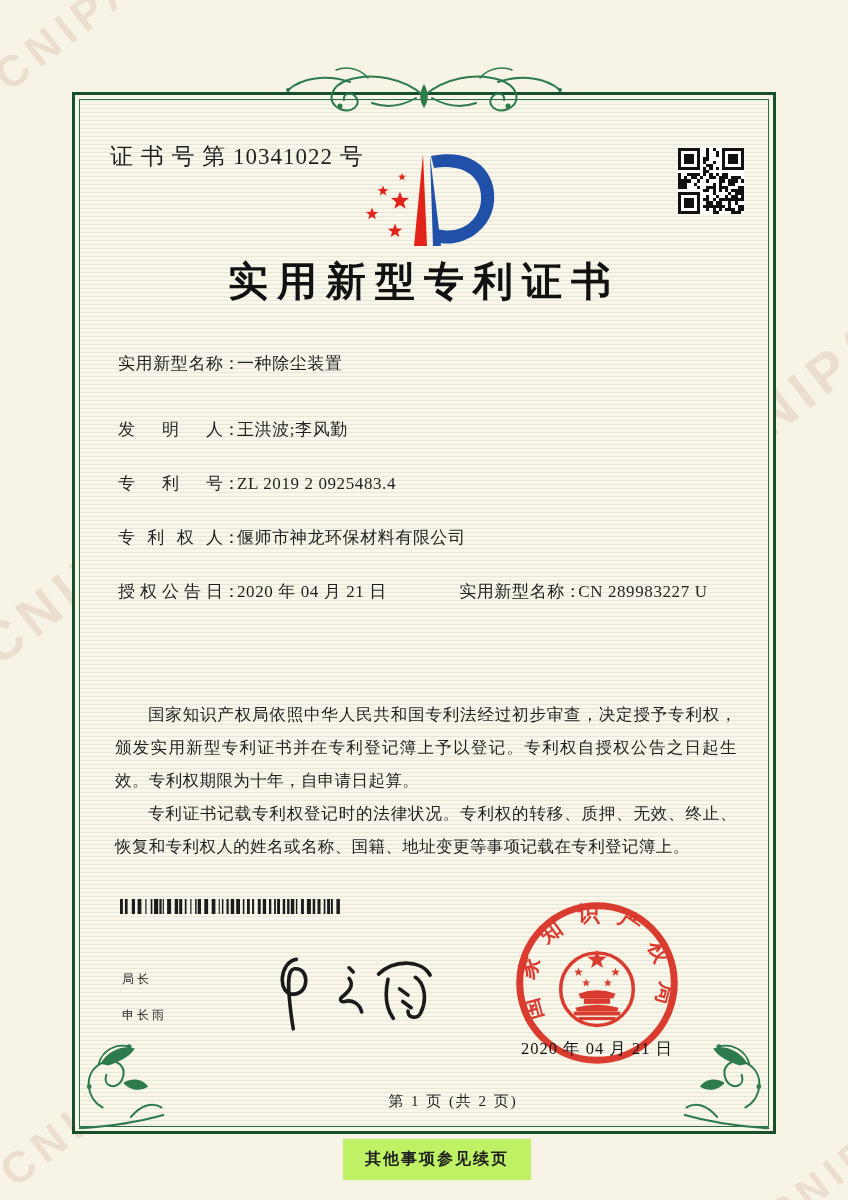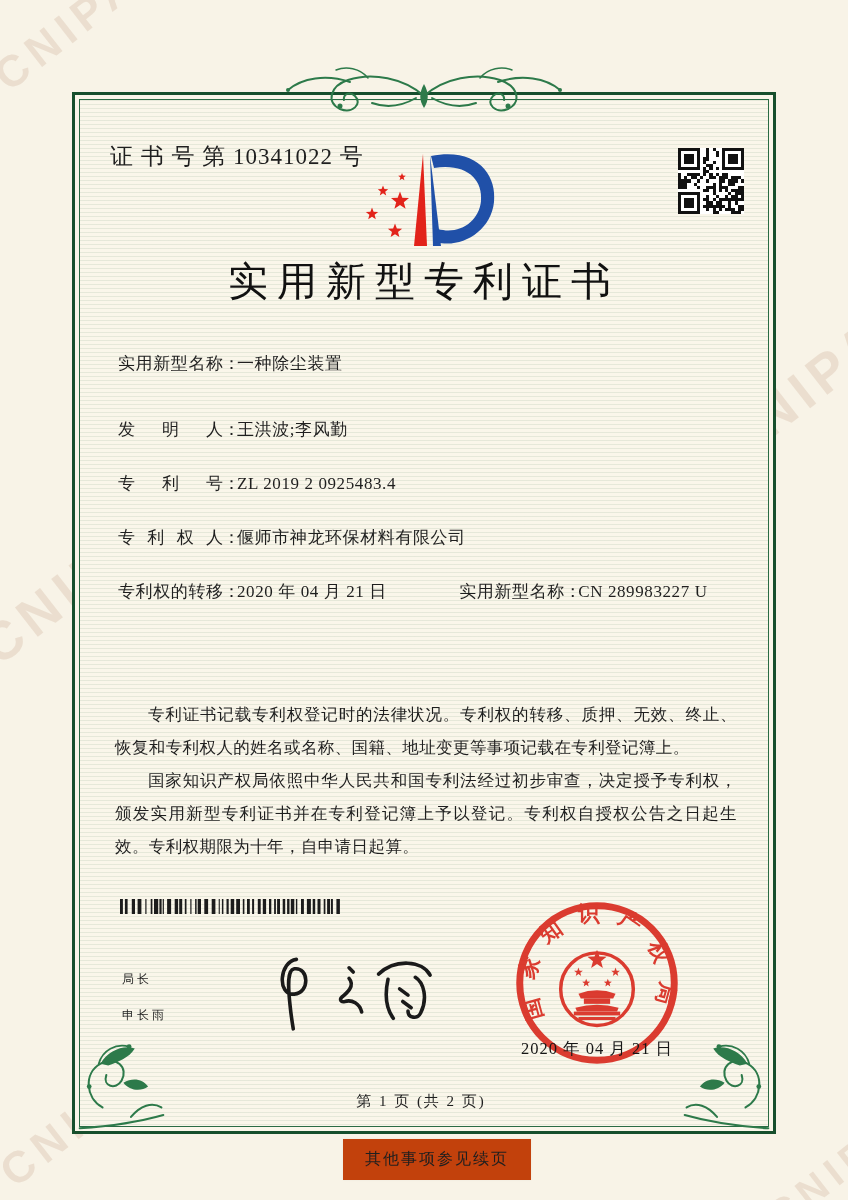--- a/index.html
+++ b/index.html
@@ -27,41 +27,42 @@
     position:absolute;left:4px;top:4px;right:4px;bottom:4px;
     border:1px solid #2a6b44;
     background:repeating-linear-gradient(180deg,
       rgba(115,152,120,0.15) 0px, rgba(115,152,120,0.15) 1px,
       rgba(250,247,236,0) 1px, rgba(250,247,236,0) 4px);
   }
   
   .cert-no{position:absolute;left:110px;top:141px;font-size:23px;letter-spacing:1px;}
   .title{
     position:absolute;left:0;top:254px;width:100%;text-align:center;
-    font-size:40px;font-weight:normal;letter-spacing:9px;color:#111;
+    font-size:40px;font-weight:bold;letter-spacing:9px;color:#111;
   }
   .fields{position:absolute;left:118px;top:352px;width:630px;font-size:17px;}
   .frow{margin-bottom:31px;white-space:nowrap;}
   .frow.gap-big{margin-bottom:43px;}
   .flabel{display:inline-block;width:105px;text-align:justify;text-align-last:justify;vertical-align:top;}
   .fcolon{display:inline-block;width:14px;}
   .fvalue{letter-spacing:0.6px;}
   .grant-col1{display:inline-block;width:337px;}
   .body-text{
     position:absolute;left:115px;top:698px;width:622px;
     font-size:16.5px;line-height:33px;text-align:justify;letter-spacing:0.4px;
   }
   .body-text p{margin:0;text-indent:2em;}
   
   .commissioner{position:absolute;left:122px;font-size:12px;letter-spacing:3px;}
-  .page-num{position:absolute;left:72px;top:1092px;width:698px;text-align:center;font-size:15px;letter-spacing:2px;}
+  .page-num{position:absolute;left:72px;top:1092px;width:698px;text-align:center;font-size:15px;letter-spacing:2px;padding-left:32px;}
   .note-box{
     position:absolute;left:437px;top:1139px;transform:translateX(-50%);
-    background:#c2410c;padding:10px 22px;font-size:16px;letter-spacing:2px;
+    background:#bef264;padding:10px 22px;font-size:16px;letter-spacing:2px;
     box-shadow:0 0 2px rgba(0,0,0,0.06);
+    font-weight:bold;
   }
   .seal-wrap{position:absolute;left:512px;top:898px;width:170px;height:170px;}
   .seal-date{
     position:absolute;left:502px;top:1038px;width:190px;text-align:center;
     font-size:16.5px;letter-spacing:1px;color:#161616;z-index:5;
   }
   svg{display:block;}
 </style>
 </head>
 <body>
@@ -376,31 +377,31 @@
     <span class="flabel">发明人</span><span class="fcolon">：</span><span class="fvalue">王洪波;李风勤</span>
   </div>
   <div class="frow">
     <span class="flabel">专利号</span><span class="fcolon">：</span><span class="fvalue">ZL 2019 2 0925483.4</span>
   </div>
   <div class="frow">
     <span class="flabel">专利权人</span><span class="fcolon">：</span><span class="fvalue">偃师市神龙环保材料有限公司</span>
   </div>
   <div class="frow">
     <span class="grant-col1">
-      <span class="flabel">专利权的转移</span><span class="fcolon">：</span><span class="fvalue">2020 年 04 月 21 日</span>
+      <span class="flabel">授权公告日</span><span class="fcolon">：</span><span class="fvalue">2020 年 04 月 21 日</span>
     </span>
     <span>
       <span class="flabel">实用新型名称</span><span class="fcolon">：</span><span class="fvalue">CN 289983227 U</span>
     </span>
   </div>
 </div>
 
 <div class="body-text">
+  <p>国家知识产权局依照中华人民共和国专利法经过初步审查，决定授予专利权，颁发实用新型专利证书并在专利登记簿上予以登记。专利权自授权公告之日起生效。专利权期限为十年，自申请日起算。</p>
   <p>专利证书记载专利权登记时的法律状况。专利权的转移、质押、无效、终止、恢复和专利权人的姓名或名称、国籍、地址变更等事项记载在专利登记簿上。</p>
-  <p>国家知识产权局依照中华人民共和国专利法经过初步审查，决定授予专利权，颁发实用新型专利证书并在专利登记簿上予以登记。专利权自授权公告之日起生效。专利权期限为十年，自申请日起算。</p>
 </div>
 
 <svg class="abs" style="left:120px;top:899px;" width="222" height="15" viewBox="0 0 222 15" id="barcode">
     <rect x="0.0" y="0" width="2.9" height="15" fill="#1c1c1c"></rect>
     <rect x="4.9" y="0" width="2.7" height="15" fill="#1c1c1c"></rect>
     <rect x="11.8" y="0" width="3.2" height="15" fill="#1c1c1c"></rect>
     <rect x="17.6" y="0" width="3.8" height="15" fill="#1c1c1c"></rect>
     <rect x="25.3" y="0" width="1.2" height="15" fill="#1c1c1c"></rect>
     <rect x="30.7" y="0" width="1.7" height="15" fill="#1c1c1c"></rect>
     <rect x="34.0" y="0" width="4.2" height="15" fill="#1c1c1c"></rect>

